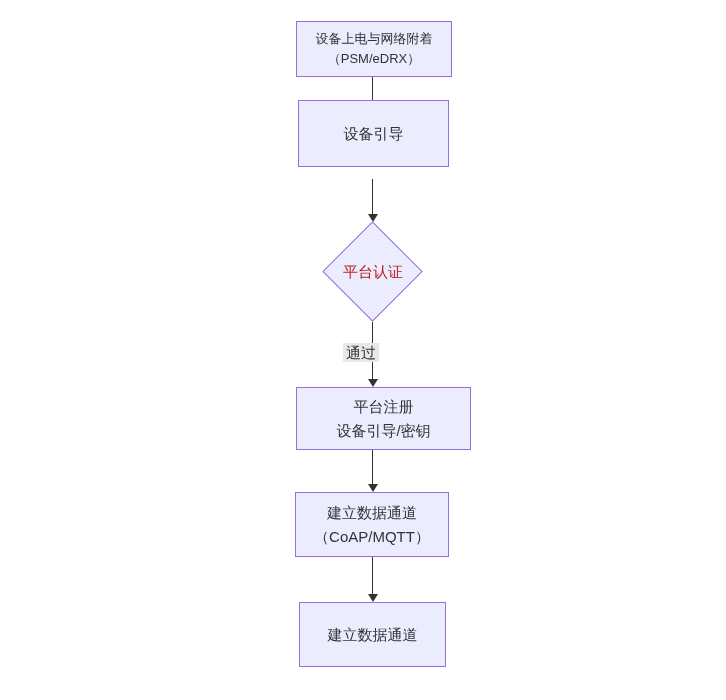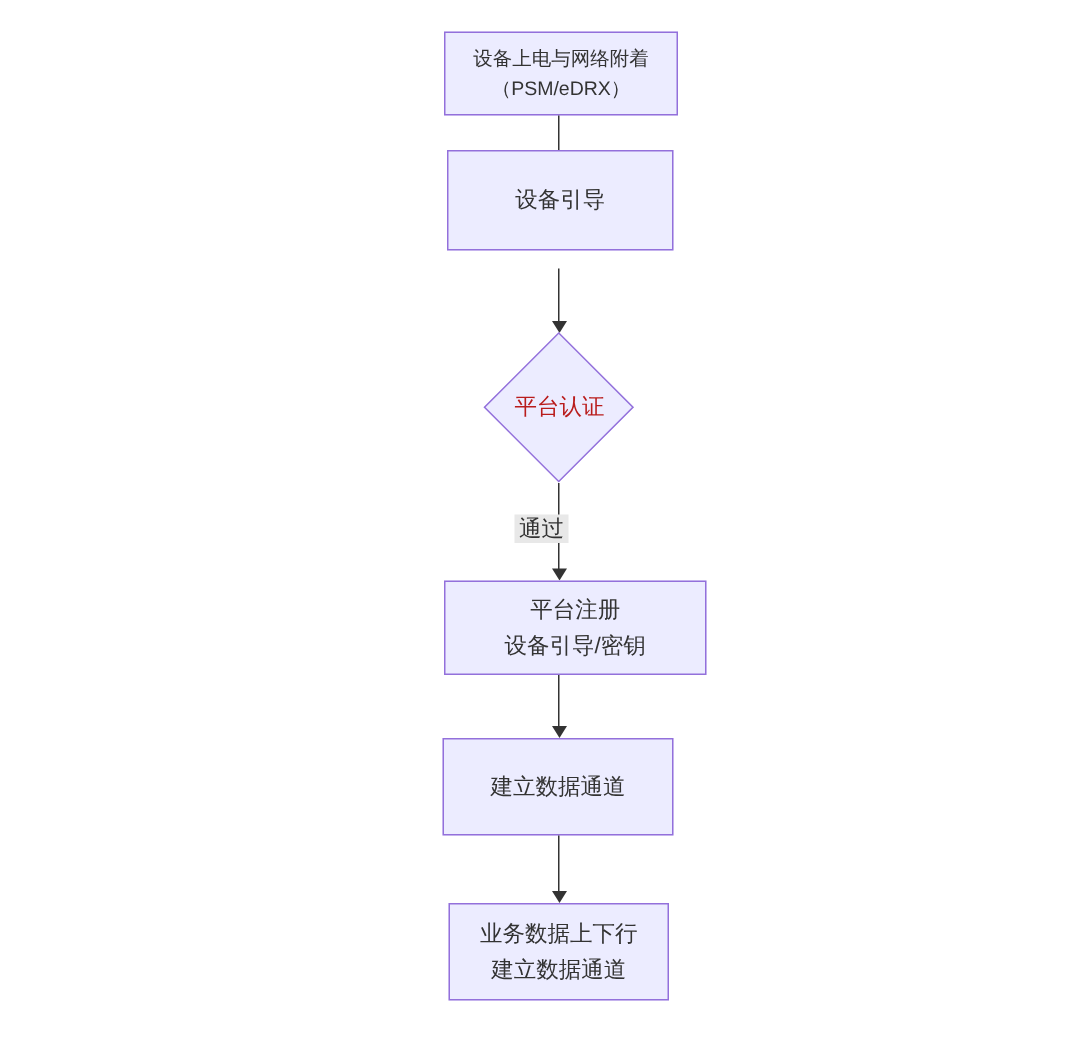--- a/index.html
+++ b/index.html
@@ -125,23 +125,23 @@
   <div class="node n3">
     <span class="ln">平台注册</span>
     <span class="ln">设备引导/密钥</span>
   </div>
 
   <div class="edge-line e4-line"></div>
   <div class="edge-head e4-head"></div>
 
   <div class="node n4">
     <span class="ln">建立数据通道</span>
+    <span class="ln">（CoAP/MQTT）</span>
   </div>
 
   <div class="edge-line e5-line"></div>
   <div class="edge-head e5-head"></div>
 
   <div class="node n5">
-    <span class="ln">业务数据上下行</span>
     <span class="ln">建立数据通道</span>
   </div>
 
 </div>
 
 </body></html>

